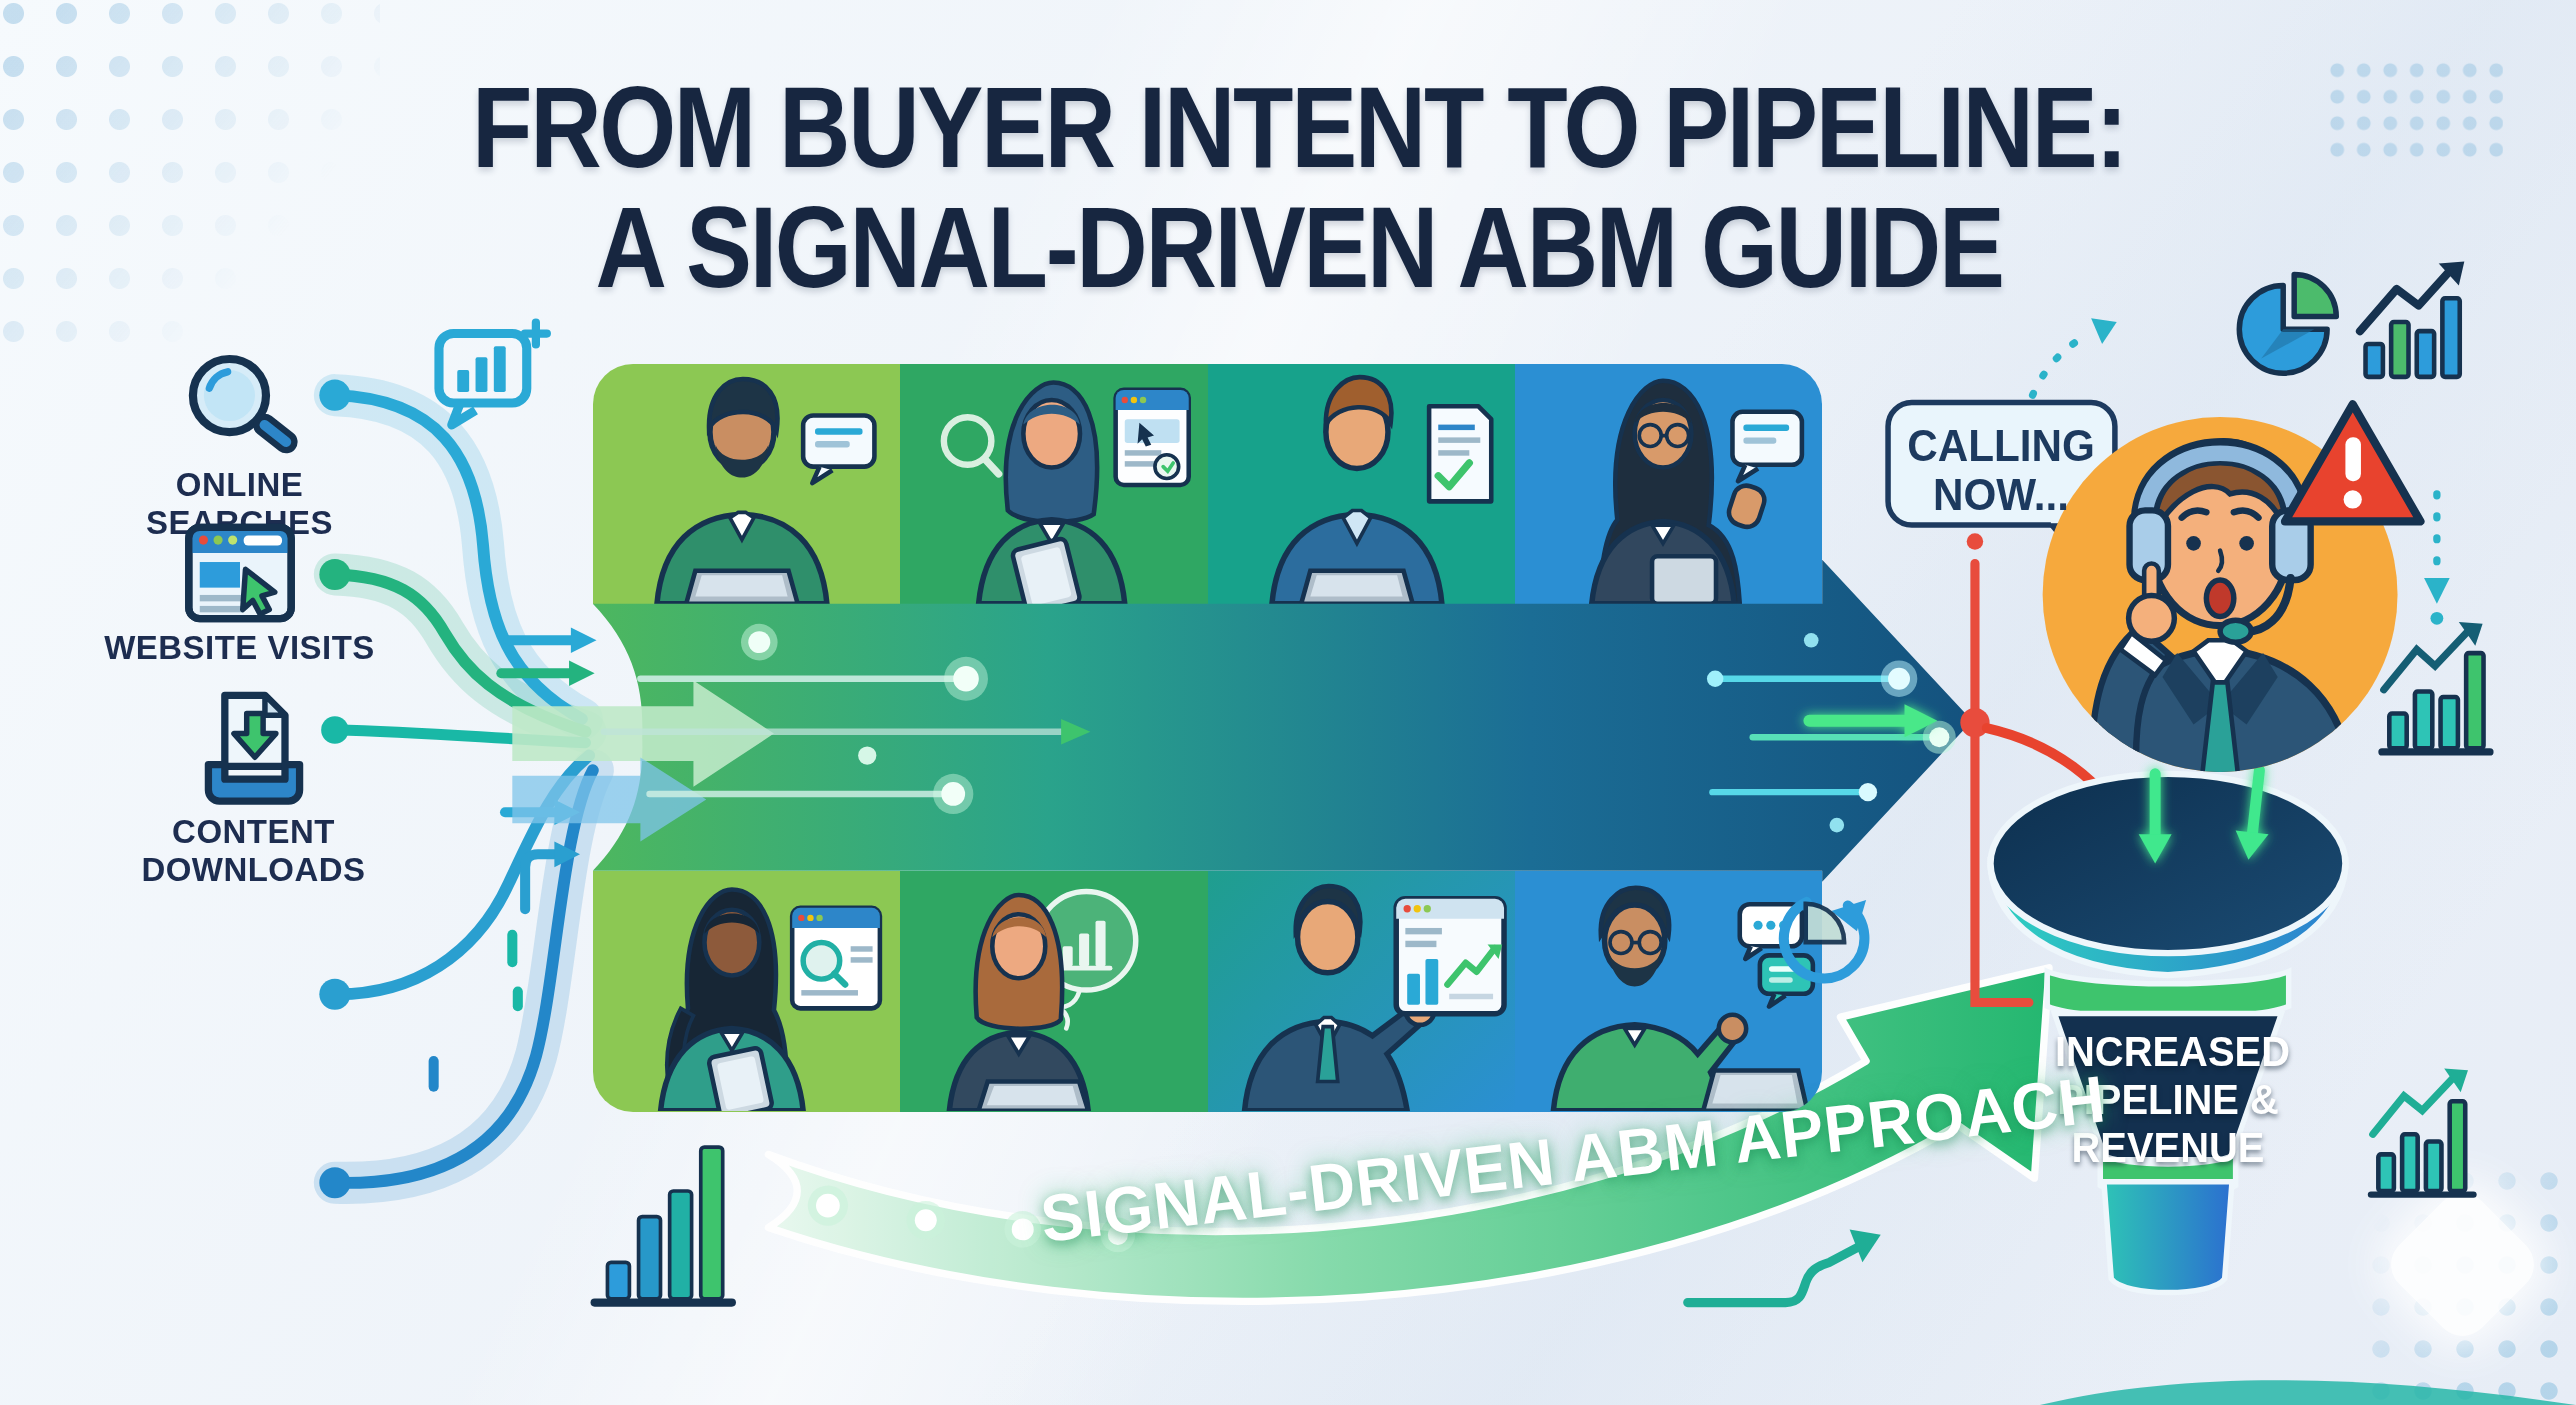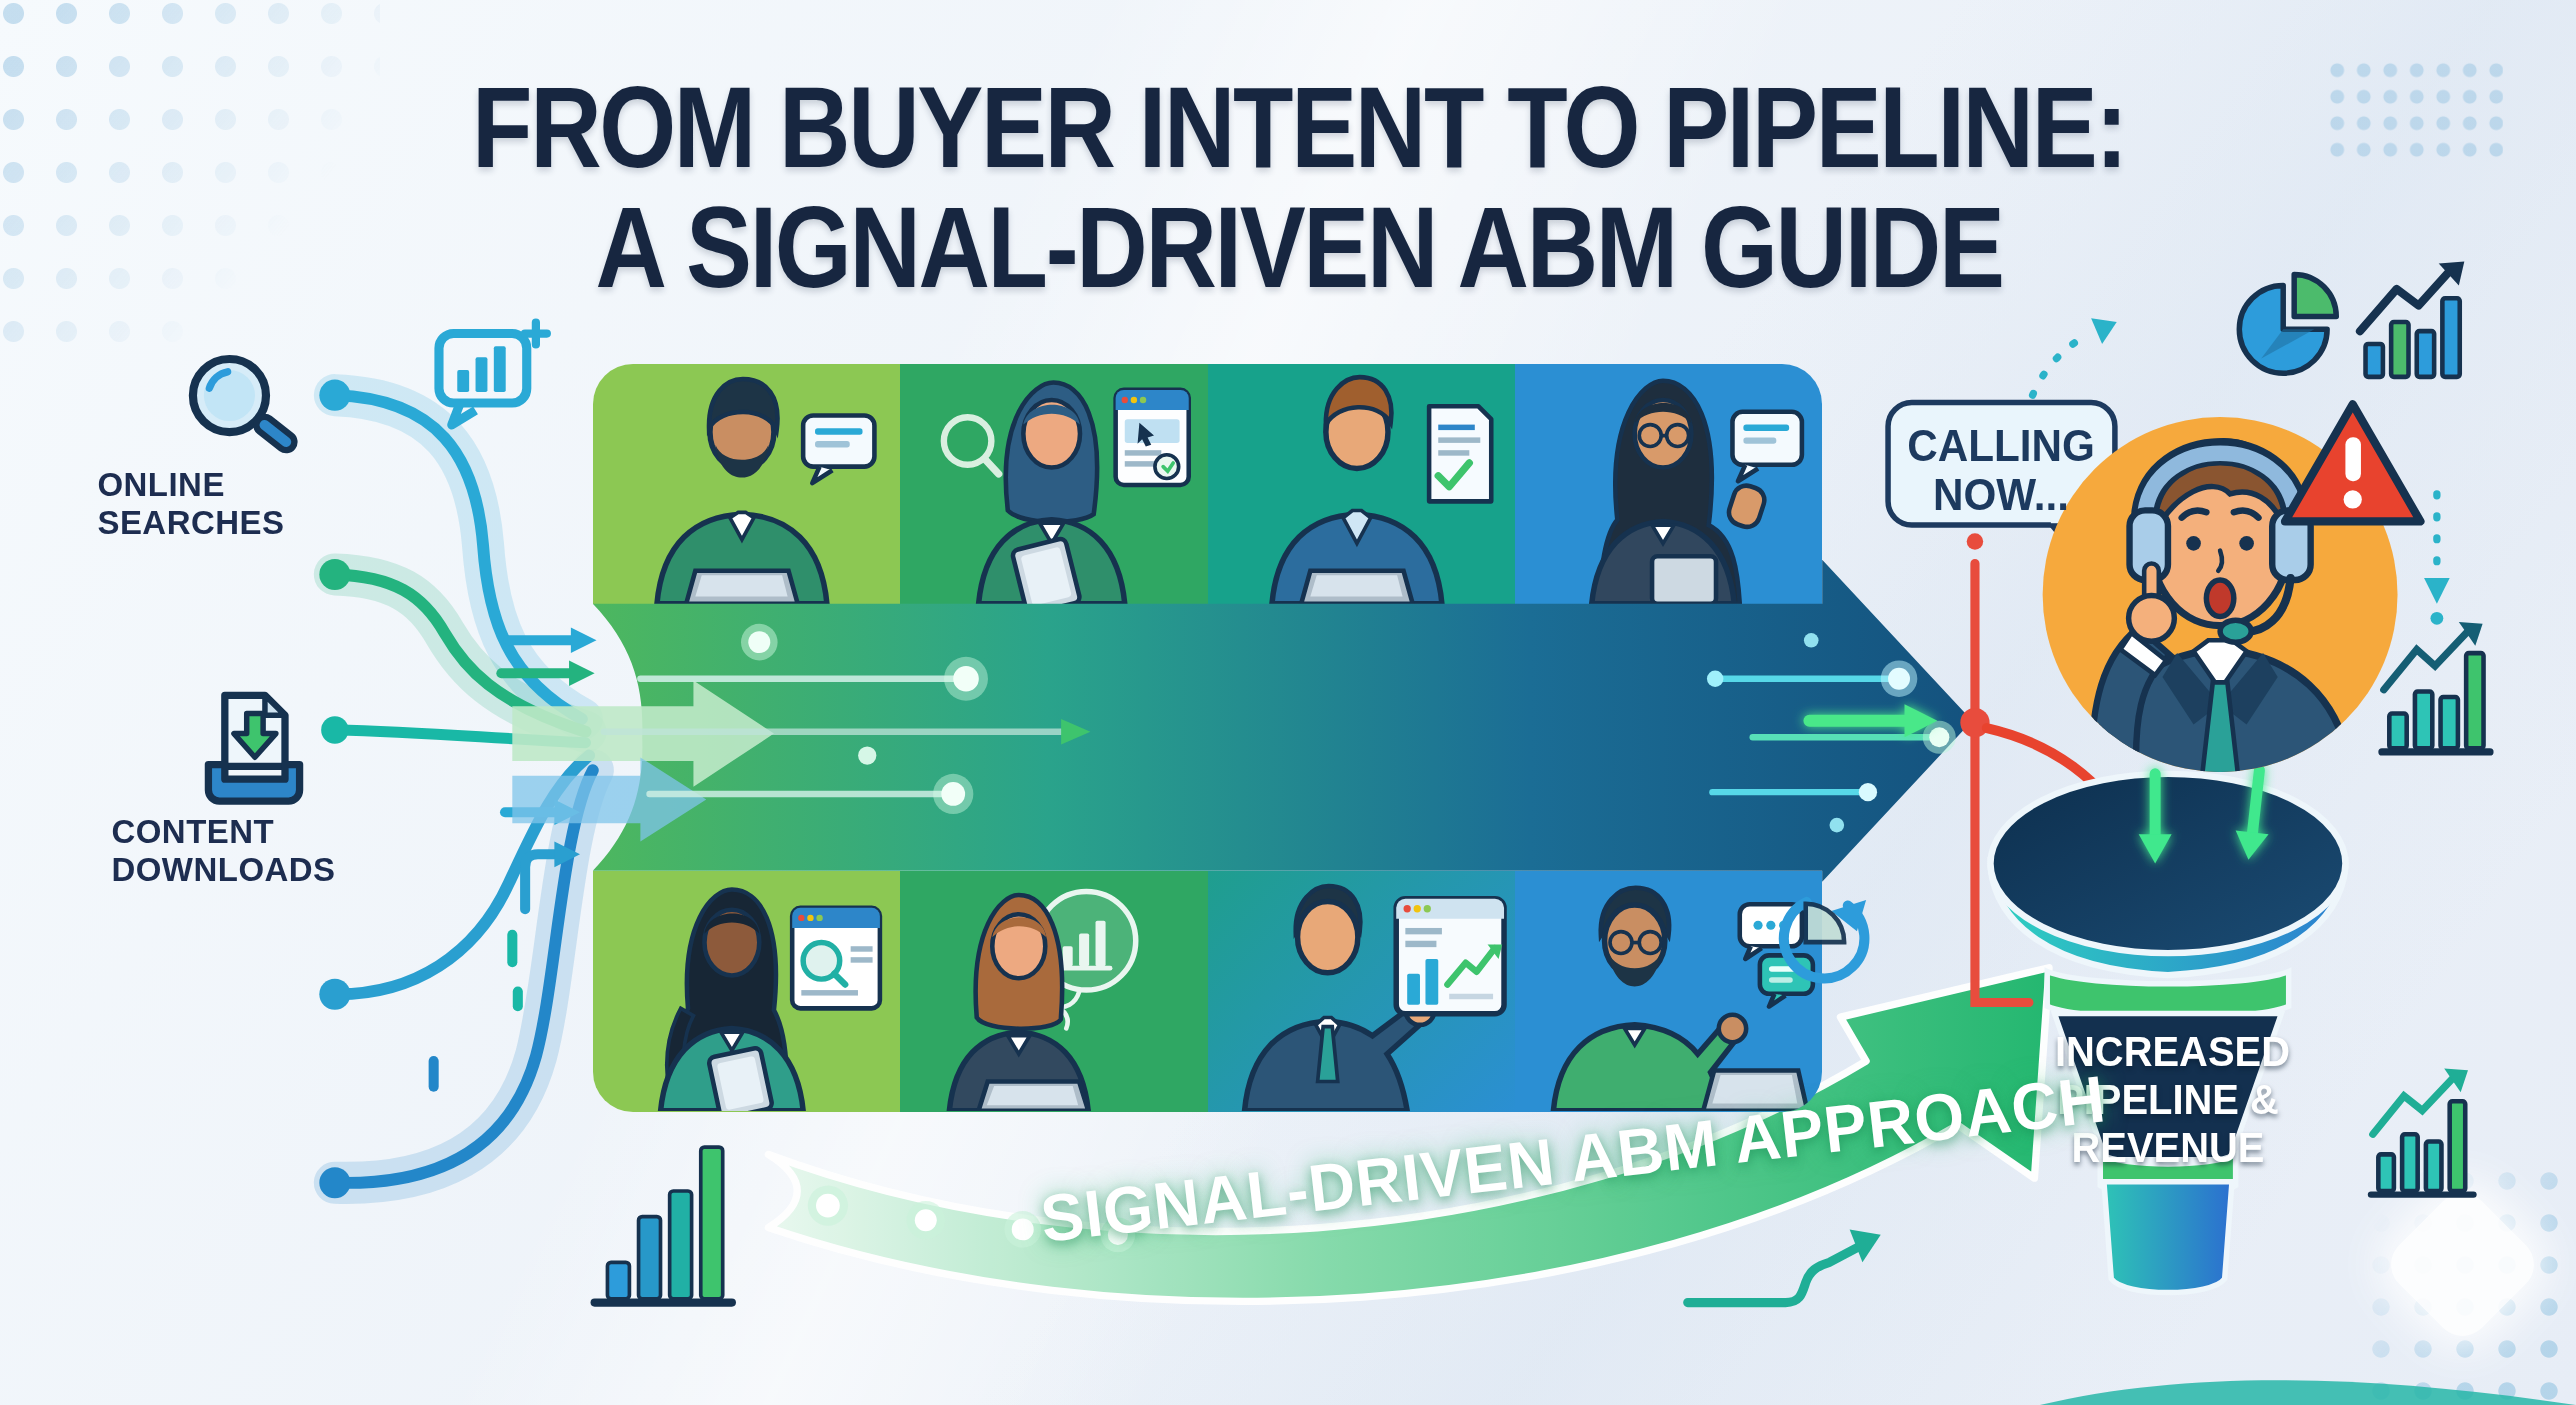--- a/index.html
+++ b/index.html
@@ -31,21 +31,21 @@
     -webkit-mask-image:linear-gradient(308deg,#000 35%,transparent 85%);
     mask-image:linear-gradient(308deg,#000 35%,transparent 85%);}
   #sparkle{left:2404px;top:1206px;width:117px;height:117px;background:#fff;
     border-radius:27.4px;transform:rotate(45deg);opacity:.9;
     box-shadow:0 0 42px 12.8px rgba(255,255,255,.95);}
   
   #title{left:192px;top:68px;width:2214px;text-align:center;color:#172640;
     font-weight:800;letter-spacing:-2.7px;transform:scaleX(.86);line-height:1.04;}
   #title .t-line{font-size:115px;text-shadow:0 3.7px 6.4px rgba(23,38,64,.18);white-space:nowrap;}
   
-  .sig-item{width:293px;text-align:left;}
+  .sig-item{width:293px;text-align:center;}
   .sig-label{color:#1d2d50;font-weight:800;font-size:34px;line-height:1.12;
     transform:scaleX(.97);letter-spacing:0.5px;}
   .sig-icon{display:block;margin:0 auto;}
   
   #grid{left:593px;top:364px;width:1229px;height:748px;border-radius:40px;
     overflow:hidden;display:grid;grid-template-columns:repeat(4,1fr);
     grid-template-rows:240px 267px 242px;column-gap:0;}
   .panel{position:relative;overflow:hidden;}
   .panel svg{position:absolute;left:0;top:0;}
   .p-bg-1{background:#8cc853;} .p-bg-2{background:#2fa763;}
@@ -168,20 +168,36 @@
       <circle cx="64" cy="52" r="40" fill="#d6ecf8" stroke="#16324f" stroke-width="9"></circle>
       <circle cx="64" cy="52" r="28" fill="#c2e5f6"></circle>
       <path d="M 42,44 A 26,26 0 0 1 62,26" fill="none" stroke="#2d9cdb" stroke-width="8" stroke-linecap="round"></path>
       <g transform="rotate(38 96 78)">
         <rect x="96" y="70" width="48" height="18" rx="9" fill="#2d86c9" stroke="#16324f" stroke-width="7"></rect>
       </g>
     </svg>
     <div class="sig-label">ONLINE SEARCHES</div>
   </div>
 
+  <div class="abs sig-item" style="left:93px;top:518px">
+    <svg class="sig-icon" width="128" height="110" viewBox="0 0 140 120">
+      <rect x="14" y="10" width="112" height="100" rx="12" fill="#eaf4fb" stroke="#16324f" stroke-width="8"></rect>
+      <path d="M 14,38 L 126,38 L 126,22 A 12,12 0 0 0 114,10 L 26,10 A 12,12 0 0 0 14,22 Z" fill="#2d86c9"></path>
+      <rect x="14" y="10" width="112" height="100" rx="12" fill="none" stroke="#16324f" stroke-width="8"></rect>
+      <circle cx="30" cy="24" r="5" fill="#e74c3c"></circle>
+        <circle cx="46" cy="24" r="5" fill="#8cc853"></circle>
+        <circle cx="62" cy="24" r="5" fill="#bfe36e"></circle>
+      <rect x="74" y="19" width="42" height="11" rx="5" fill="#ffffff"></rect>
+      <rect x="26" y="48" width="44" height="28" fill="#2d9cdb"></rect>
+      <rect x="26" y="84" width="62" height="7" fill="#9db8c9"></rect>
+      <rect x="26" y="96" width="48" height="7" fill="#9db8c9"></rect>
+      <path d="M 76,56 l 32,25 l -14,4 l 8,15 l -10,5 l -8,-15 l -11,10 Z" fill="#3ec46d" stroke="#16324f" stroke-width="6" stroke-linejoin="round"></path>
+    </svg>
+    <div class="sig-label">WEBSITE VISITS</div>
+  </div>
 
   <div class="abs sig-item" style="left:107px;top:688px">
     <svg class="sig-icon" width="128" height="124" viewBox="0 0 140 136">
       <path d="M 38,8 L 82,8 L 104,30 L 104,86 L 38,86 Z" fill="#eef6fb" stroke="#16324f" stroke-width="8" stroke-linejoin="round"></path>
       <path d="M 82,8 L 104,30 L 82,30 Z" fill="#cfe3f0" stroke="#16324f" stroke-width="6" stroke-linejoin="round"></path>
       <path d="M 62,28 L 80,28 L 80,50 L 94,50 L 71,76 L 48,50 L 62,50 Z" fill="#3ec46d" stroke="#16324f" stroke-width="6" stroke-linejoin="round"></path>
       <path d="M 20,84 L 20,112 A 12,12 0 0 0 32,124 L 108,124 A 12,12 0 0 0 120,112 L 120,84 L 104,84 L 104,100 L 38,100 L 38,84 Z" fill="#2d86c9" stroke="#16324f" stroke-width="8" stroke-linejoin="round"></path>
     </svg>
     <div class="sig-label">CONTENT DOWNLOADS</div>
   </div>

